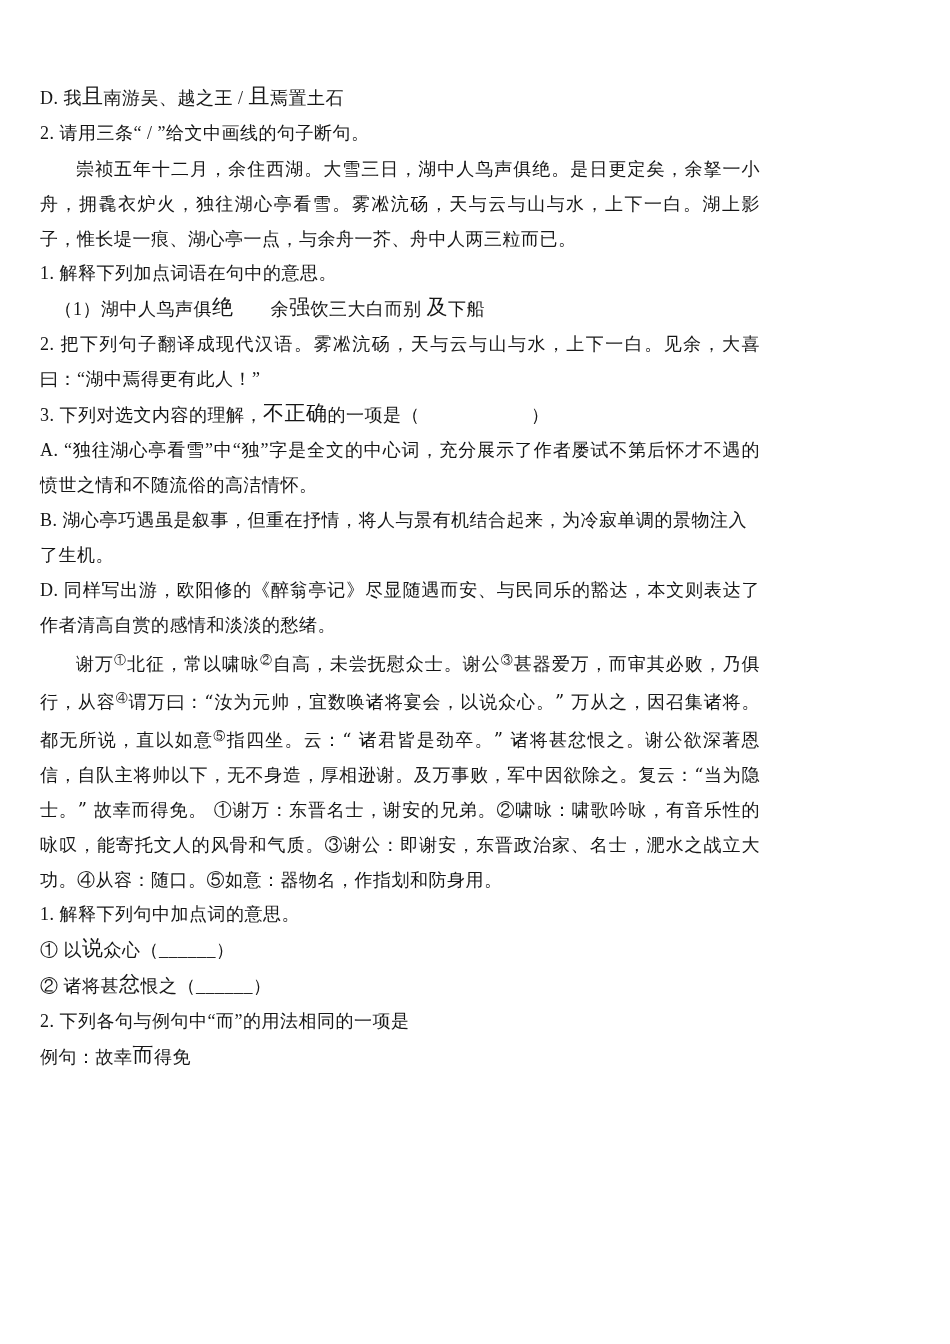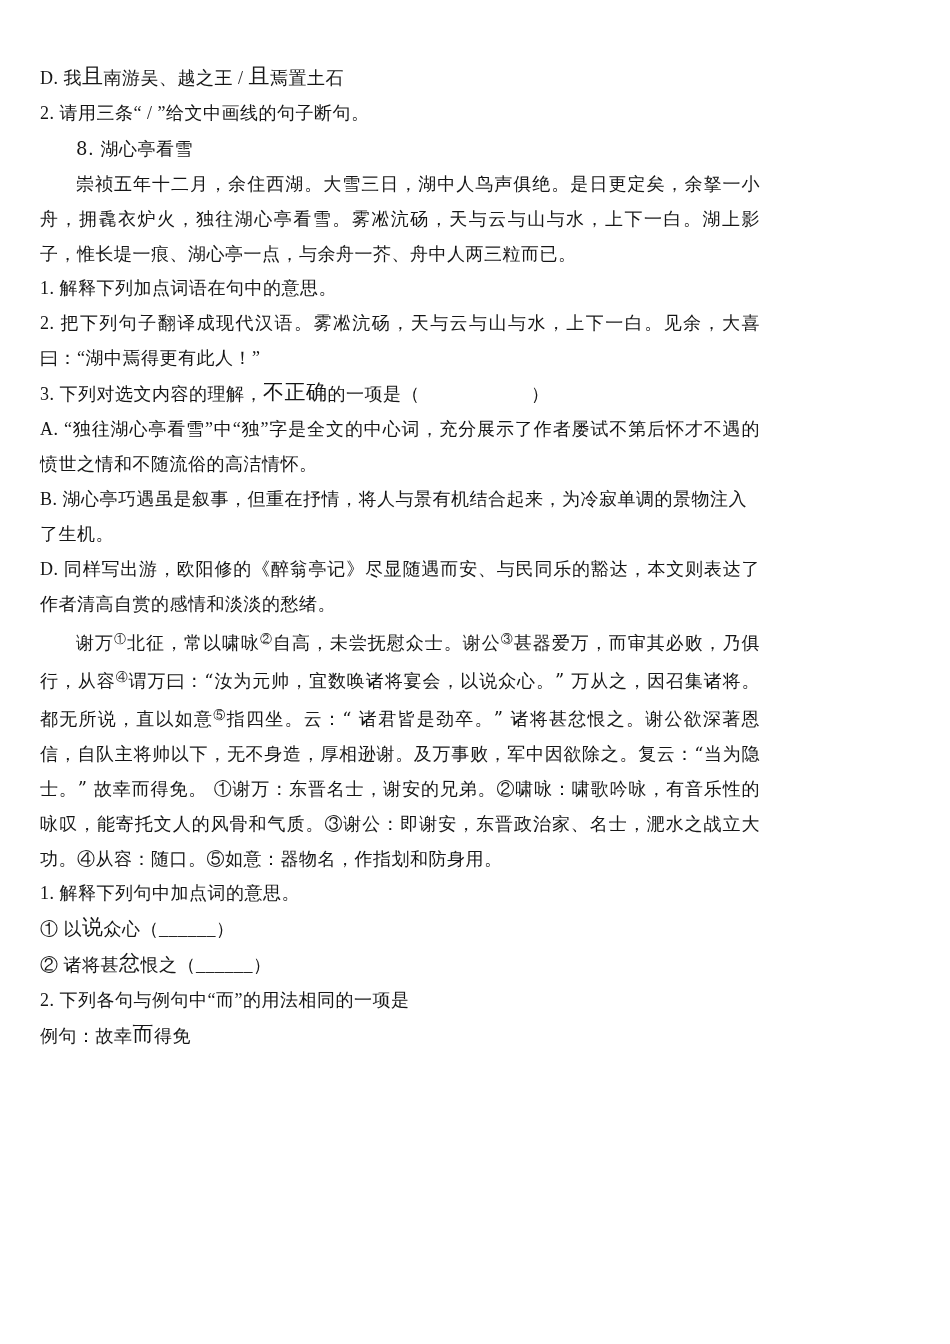--- a/index.html
+++ b/index.html
@@ -11,21 +11,21 @@
     width: 950px;
     height: 1344px;
     overflow: hidden;
     color: #161616;
     font-family: "Liberation Serif", "DejaVu Serif", serif;
     font-size: 18px;
   }
   #doc {
     box-sizing: border-box;
     width: 800px;
-    padding: 60px 40px 0 40px;
+    padding: 80px 40px 0 40px;
   }
   .block {
     line-height: 35px;
     min-height: 35px;
     letter-spacing: 0.5px;
     text-align: left;
     word-break: break-all;
   }
   .just {
     text-align: justify;
@@ -49,23 +49,23 @@
     font-size: 12px;
     vertical-align: 6px;
   }
 </style>
 </head>
 <body>
 
 <div id="doc">
     <div class="block"><span>D. 我</span><span class="em">且</span><span>南游吴、越之王 / </span><span class="em">且</span><span>焉置土石</span></div>
     <div class="block"><span>2. 请用三条“ / ”给文中画线的句子断句。</span></div>
-    <div class="block kai indent2"><span>8. 湖心亭看雪</span></div>
     <div class="block kai indent2 just"><span>崇祯五年十二月，余住西湖。大雪三日，湖中人鸟声俱绝。是日更定矣，余拏一小舟，拥毳衣炉火，独往湖心亭看雪。雾凇沆砀，天与云与山与水，上下一白。湖上影子，惟长堤一痕、湖心亭一点，与余舟一芥、舟中人两三粒而已。</span></div>
     <div class="block"><span>1. 解释下列加点词语在句中的意思。</span></div>
+    <div class="block indent-sm"><span>（1）湖中人鸟声俱</span><span class="em">绝</span><span>　　余</span><span class="em">强</span><span>饮三大白而别 </span><span class="em">及</span><span>下船</span></div>
     <div class="block just"><span>2. 把下列句子翻译成现代汉语。雾凇沆砀，天与云与山与水，上下一白。见余，大喜曰：“湖中焉得更有此人！”</span></div>
     <div class="block"><span>3. 下列对选文内容的理解，</span><span class="em">不正确</span><span>的一项是（　　　　　　）</span></div>
     <div class="block just"><span>A. “独往湖心亭看雪”中“独”字是全文的中心词，充分展示了作者屡试不第后怀才不遇的愤世之情和不随流俗的高洁情怀。</span></div>
     <div class="block"><span>B. 湖心亭巧遇虽是叙事，但重在抒情，将人与景有机结合起来，为冷寂单调的景物注入了生机。</span></div>
     <div class="block just"><span>D. 同样写出游，欧阳修的《醉翁亭记》尽显随遇而安、与民同乐的豁达，本文则表达了作者清高自赏的感情和淡淡的愁绪。</span></div>
     <div class="block kai indent2 just"><span>谢万</span><span class="sup">①</span><span>北征，常以啸咏</span><span class="sup">②</span><span>自高，未尝抚慰众士。谢公</span><span class="sup">③</span><span>甚器爱万，而审其必败，乃俱行，从容</span><span class="sup">④</span><span>谓万曰：“汝为元帅，宜数唤诸将宴会，以说众心。” 万从之，因召集诸将。都无所说，直以如意</span><span class="sup">⑤</span><span>指四坐。云：“ 诸君皆是劲卒。” 诸将甚忿恨之。谢公欲深著恩信，自队主将帅以下，无不身造，厚相逊谢。及万事败，军中因欲除之。复云：“当为隐士。” 故幸而得免。 ①谢万：东晋名士，谢安的兄弟。②啸咏：啸歌吟咏，有音乐性的咏叹，能寄托文人的风骨和气质。③谢公：即谢安，东晋政治家、名士，淝水之战立大功。④从容：随口。⑤如意：器物名，作指划和防身用。</span></div>
     <div class="block"><span>1. 解释下列句中加点词的意思。</span></div>
     <div class="block"><span>① 以</span><span class="em">说</span><span>众心（______）</span></div>
     <div class="block"><span>② 诸将甚</span><span class="em">忿</span><span>恨之（______）</span></div>
     <div class="block"><span>2. 下列各句与例句中“而”的用法相同的一项是</span></div>

